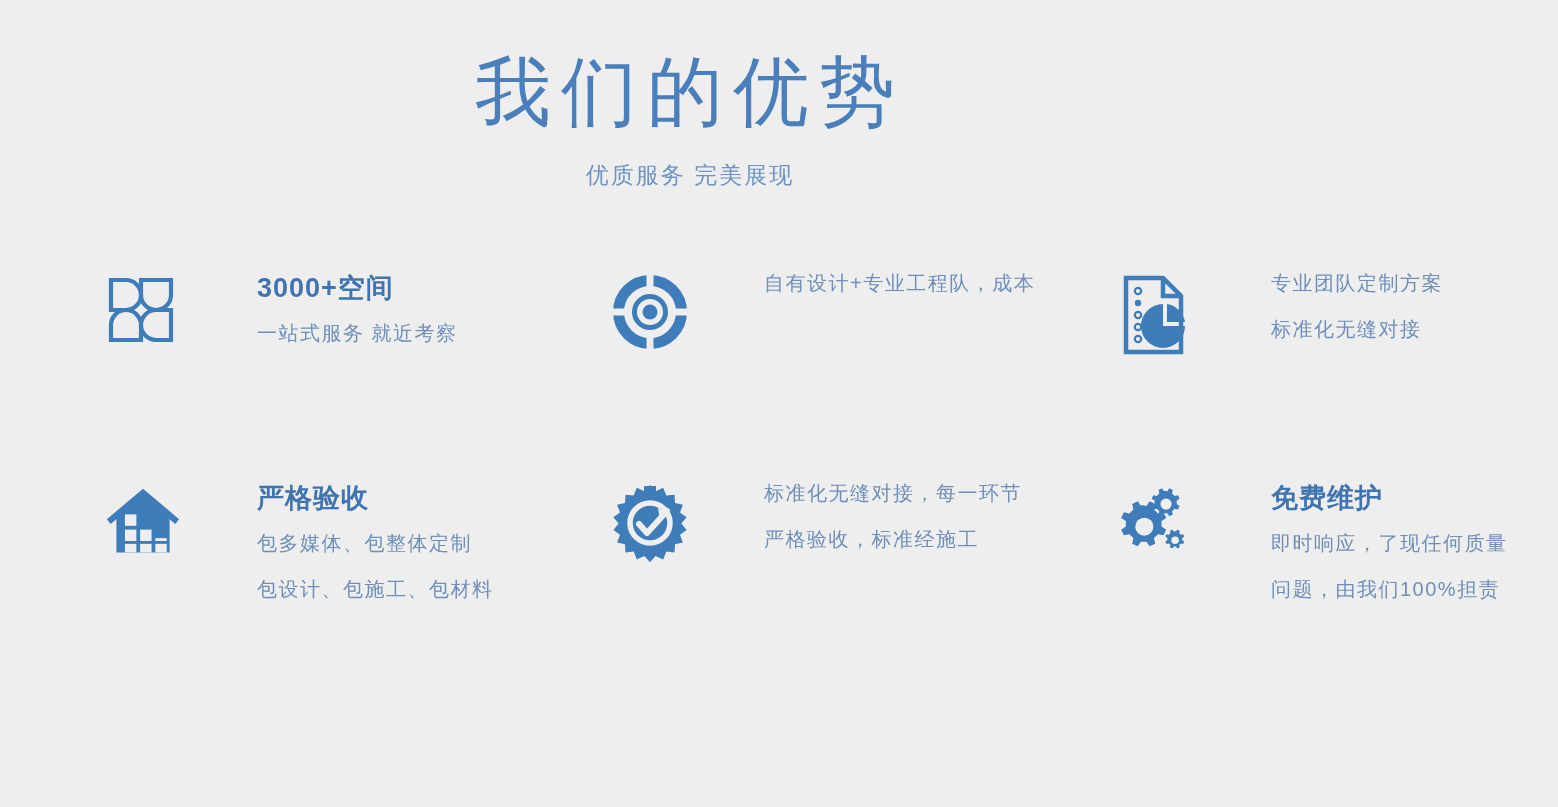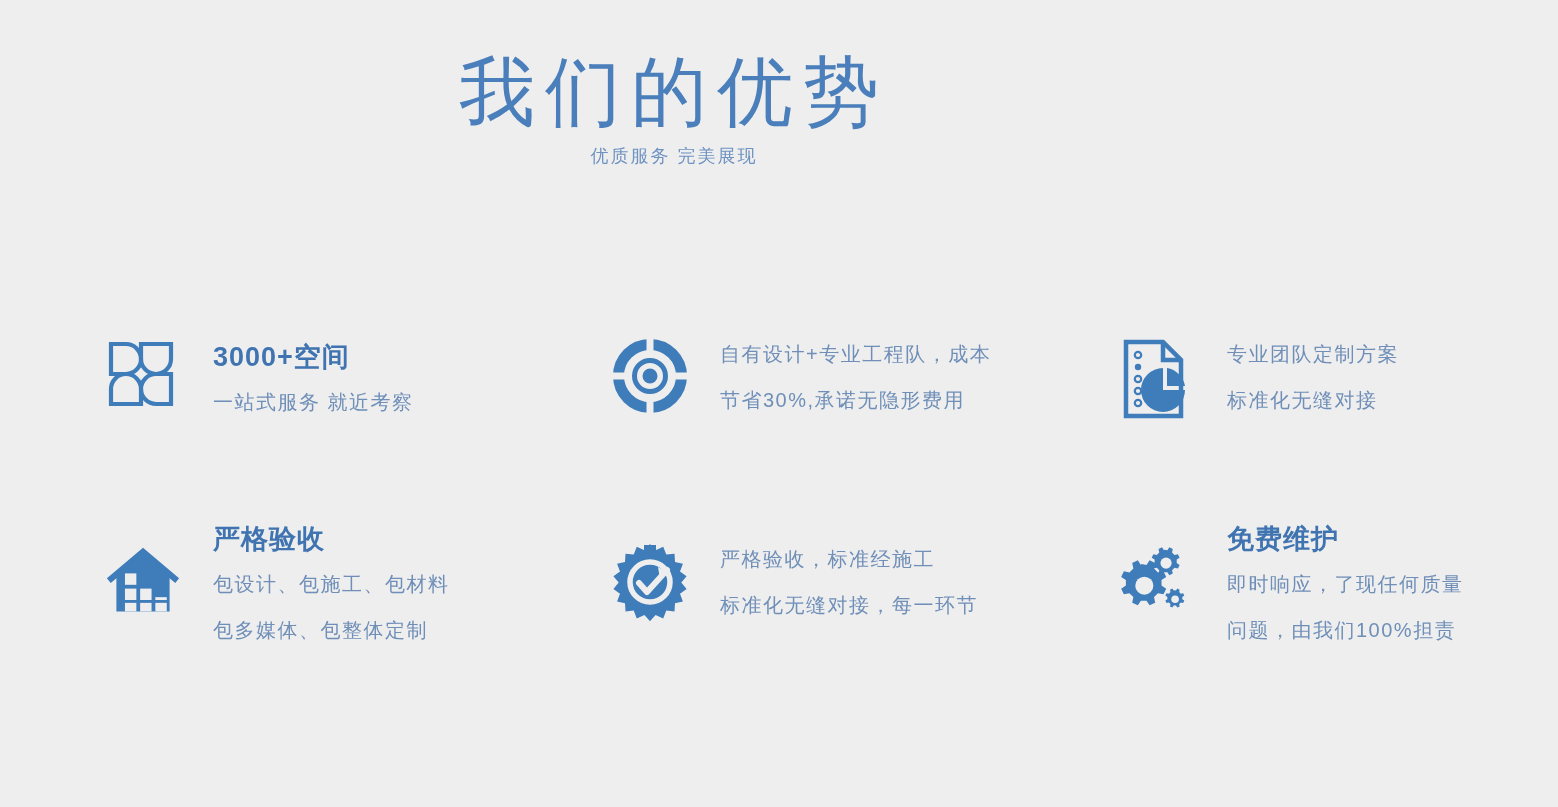--- a/index.html
+++ b/index.html
@@ -11,38 +11,38 @@
     height: 807px;
     background: #eeeeee;
     font-family: "Liberation Sans", "DejaVu Sans", sans-serif;
     overflow: hidden;
     position: relative;
   }
 
   
   .header {
     position: absolute;
-    left: 0;
+    left: 16px;
     top: 0;
     width: 1348px;
     text-align: center;
   }
   .page-title {
     margin: 0;
     padding-top: 52px;
     font-size: 76px;
     font-weight: 400;
     letter-spacing: 10px;
     color: #4a7fbb;
     line-height: 1.05;
   }
   .page-subtitle {
-    margin: 0;
+    margin: 16px;
     padding-top: 14px;
-    font-size: 18px;
+    font-size: 23px;
     font-weight: 400;
     letter-spacing: 2px;
     color: #6f93c2;
     line-height: 1.2;
   }
 
   
   .features {
     position: absolute;
     left: 105px;
@@ -51,23 +51,24 @@
   }
   .feature-row {
     display: flex;
     width: 100%;
   }
   .feature-row.row-1 { height: 210px; }
   .feature-row.row-2 { height: 200px; }
 
   .feature {
     display: flex;
-    align-items: center;
+    align-items: flex-start;
     width: 507px;
     flex: 0 0 507px;
+    gap: 44px;
   }
   .feature-icon {
     flex: 0 0 76px;
     width: 76px;
     height: 80px;
     display: flex;
     align-items: flex-start;
     justify-content: flex-start;
     padding-top: 2px;
   }
@@ -146,21 +147,20 @@
             <line x1="62" y1="38" x2="76" y2="38"></line>
           </g>
 
           <circle cx="38" cy="38" r="15.5" stroke="#3f7cba" stroke-width="5" fill="none"></circle>
 
           <circle cx="38" cy="38" r="7.5" fill="#3f7cba"></circle>
         </svg>
       </div>
       <div class="feature-body">
         <div class="feature-line">自有设计+专业工程队，成本</div>
-        <div class="feature-line">节省30%,承诺无隐形费用</div>
       </div>
     </div>
 
     <div class="feature">
       <div class="feature-icon">
         <svg width="72" height="82" viewBox="0 0 72 82" fill="none">
 
           <path d="M7 4 H44 L62 22 V78 H7 Z" stroke="#3f7cba" stroke-width="4.5" fill="none" stroke-linejoin="miter"></path>
 
           <path d="M44 4 V22 H62" stroke="#3f7cba" stroke-width="4.5" fill="none" stroke-linejoin="miter"></path>
@@ -197,22 +197,22 @@
           <rect x="21" y="46" width="12" height="12" fill="#eeeeee"></rect>
           <rect x="37" y="46" width="12" height="12" fill="#eeeeee"></rect>
           <rect x="21" y="61" width="12" height="9" fill="#eeeeee"></rect>
           <rect x="37" y="61" width="12" height="9" fill="#eeeeee"></rect>
           <rect x="53" y="61" width="12" height="9" fill="#eeeeee"></rect>
           <rect x="53" y="55" width="12" height="3" fill="#eeeeee"></rect>
         </svg>
       </div>
       <div class="feature-body">
         <div class="feature-title">严格验收</div>
+        <div class="feature-line">包多媒体、包整体定制</div>
         <div class="feature-line">包设计、包施工、包材料</div>
-        <div class="feature-line">包多媒体、包整体定制</div>
       </div>
     </div>
 
     <div class="feature">
       <div class="feature-icon">
         <svg width="76" height="78" viewBox="0 0 76 78" fill="none">
 
           <g fill="#3f7cba">
             <circle cx="38" cy="39" r="30"></circle>
             <g>
@@ -227,22 +227,22 @@
             1.4,33.3 8,28.4 5.1,20.7 13,18.9 13.5,10.7 21.7,11.6 24.8,3.8 32.4,7.3"></polygon>
 
           <circle cx="38" cy="39" r="20" stroke="#eeeeee" stroke-width="5.5" fill="none"></circle>
 
           <path d="M46 24 L57 30 L48 36 Z" fill="#eeeeee"></path>
 
           <path d="M27 40 L35 49 L55 27" stroke="#eeeeee" stroke-width="6" fill="none" stroke-linecap="round" stroke-linejoin="round"></path>
         </svg>
       </div>
       <div class="feature-body">
+        <div class="feature-line">标准化无缝对接，每一环节</div>
         <div class="feature-line">严格验收，标准经施工</div>
-        <div class="feature-line">标准化无缝对接，每一环节</div>
       </div>
     </div>
 
     <div class="feature">
       <div class="feature-icon">
         <svg width="84" height="80" viewBox="0 0 84 80" fill="none">
 
           <g fill="#3f7cba">
             <path d="M30 22
                      l5.4 1.1 3.4 -5.2 6.2 3 -1.3 6.1 4.4 4.4 6.1 -1.3 3 6.2 -5.2 3.4 0 6.2 5.2 3.4 -3 6.2 -6.1 -1.3 -4.4 4.4 1.3 6.1 -6.2 3 -3.4 -5.2 -6.2 0 -3.4 5.2 -6.2 -3 1.3 -6.1 -4.4 -4.4 -6.1 1.3 -3 -6.2 5.2 -3.4 0 -6.2 -5.2 -3.4 3 -6.2 6.1 1.3 4.4 -4.4 -1.3 -6.1 6.2 -3 3.4 5.2z" transform="translate(-5,-3)"></path>

